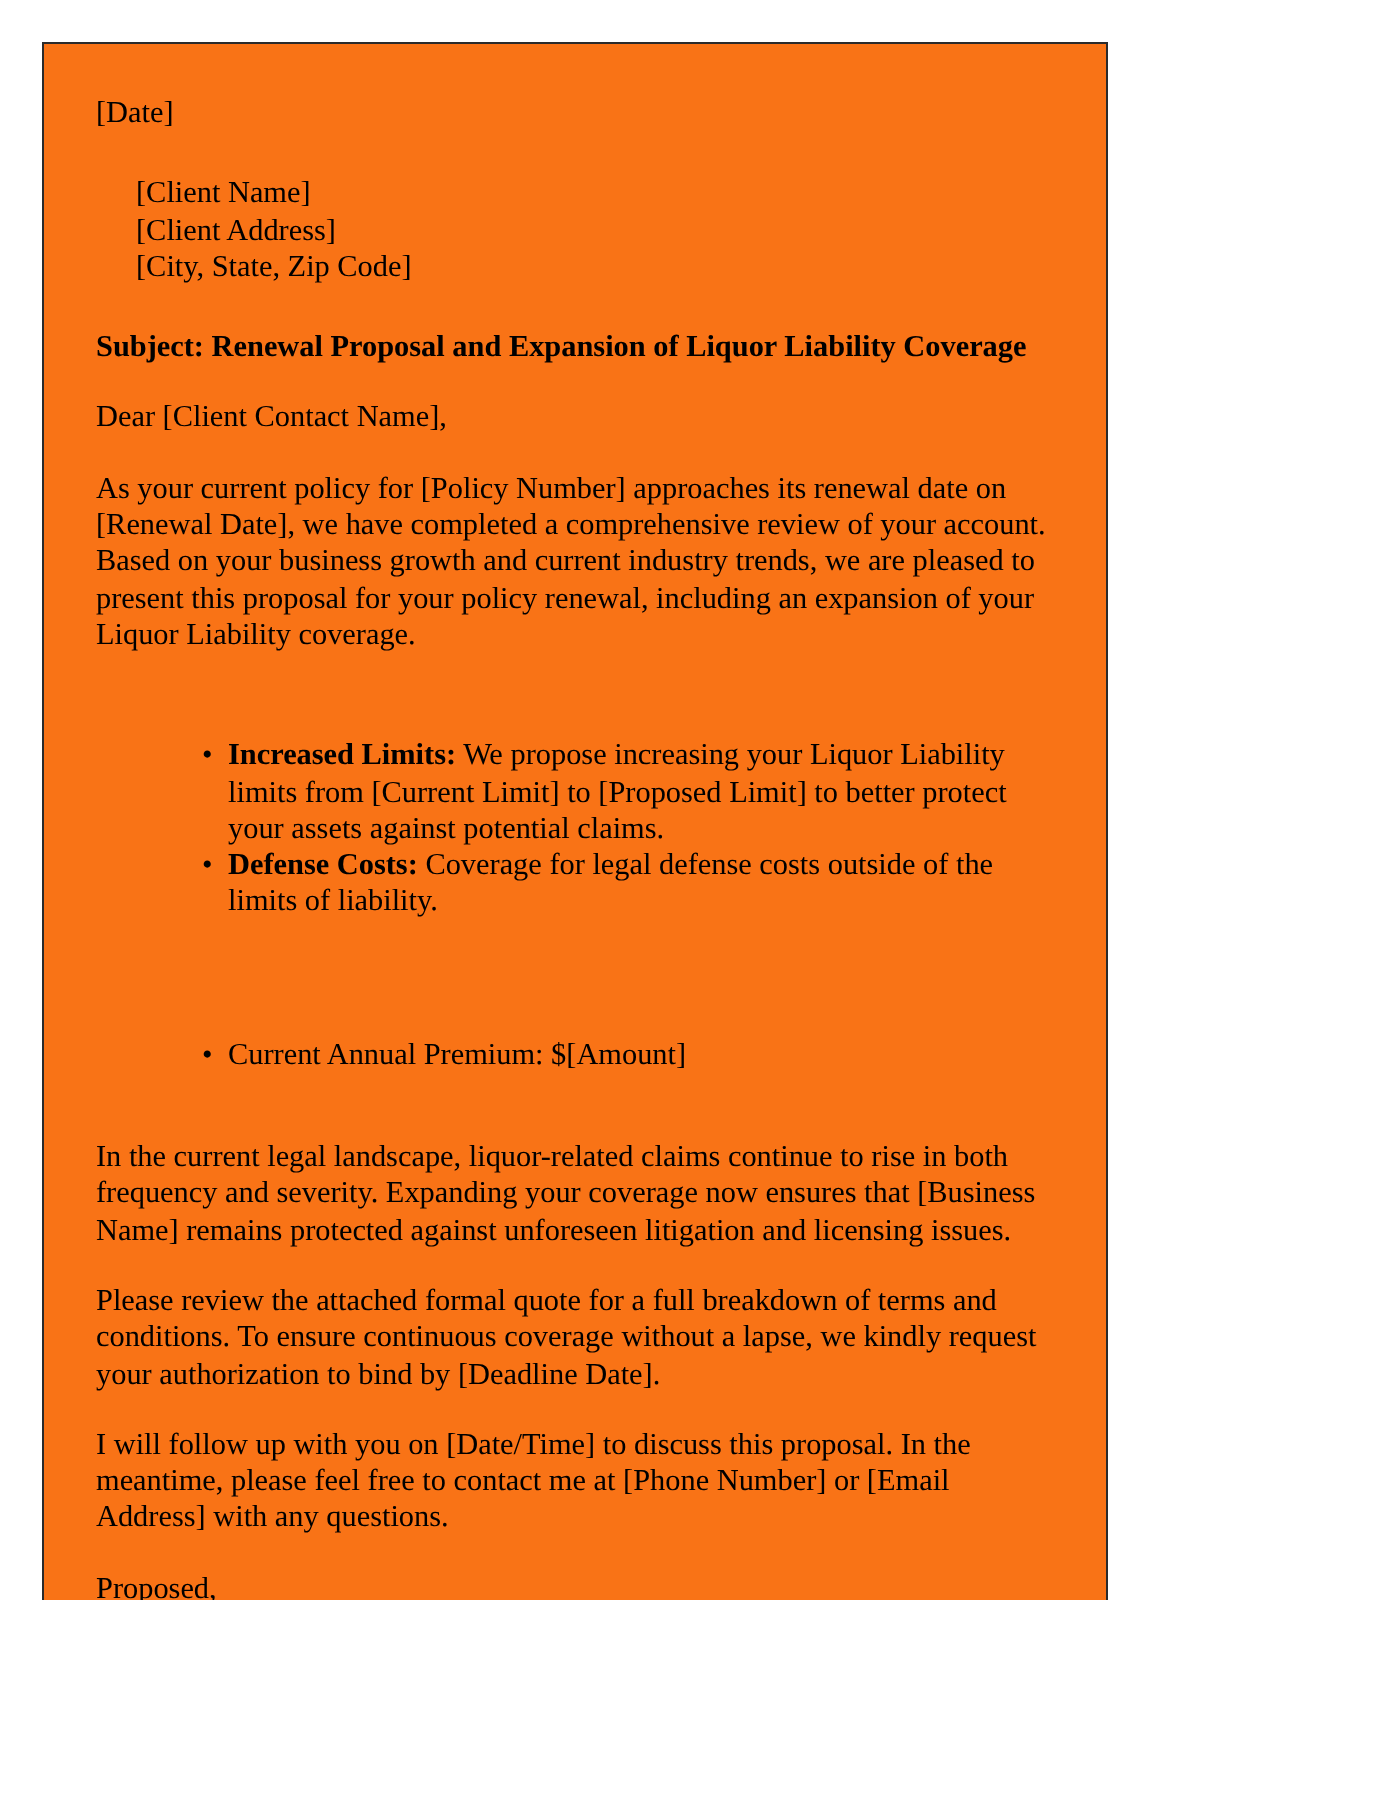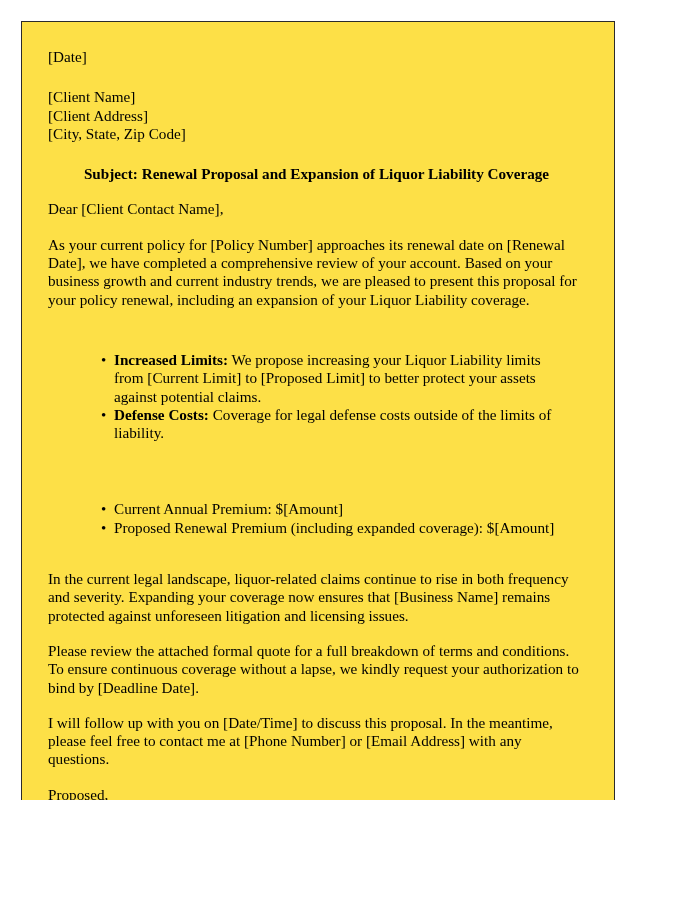--- a/index.html
+++ b/index.html
@@ -11,50 +11,49 @@
   }
   body {
     font-family: "Liberation Serif", "DejaVu Serif", serif;
     color: #000000;
     -webkit-font-smoothing: antialiased;
   }
   #page {
     position: absolute;
     left: 21px;
     top: 21px;
-    width: 594px;
+    width: 533px;
     height: 779px;
     border-left: 1.5px solid #2b2b2b;
     border-right: 1.5px solid #2b2b2b;
     border-top: 1.5px solid #2b2b2b;
     border-bottom: none;
     box-sizing: border-box;
-    background: #fde047;
+    background: #f97316;
     overflow: hidden;
   }
   .content {
     padding: 26px 29px 0 26px;
     font-size: 15.2px;
     line-height: 18.3px;
   }
   .line {
     white-space: pre-wrap;
   }
   .para {
     margin: 0;
     text-align: left;
   }
   .gap-sm { height: 13px; }
   .gap-md { height: 17px; }
   .gap-lg { height: 22px; }
-  .addr-block .line { display: block; }
+  .addr-block .line { display: block; margin-left: 20px; }
   .heading {
     font-weight: bold;
     margin: 0;
-    text-align: center;
   }
   ul.bullets {
     margin: 16px;
     padding: 0 0 0 38px;
     list-style: none;
   }
   ul.bullets > li {
     position: relative;
     margin: 0 0 0 0;
     padding: 0 0 0 12px;
@@ -110,21 +109,20 @@
       <li><span class="lead">Defense Costs:</span><span> Coverage for legal defense costs outside of the limits of liability.</span></li>
     </ul>
 
     <div class="gap-sm"></div>
 
 
     <div class="gap-sm"></div>
 
     <ul class="bullets">
       <li>Current Annual Premium: $[Amount]</li>
-      <li>Proposed Renewal Premium (including expanded coverage): $[Amount]</li>
     </ul>
 
     <div class="gap-md"></div>
 
     <div class="para">In the current legal landscape, liquor-related claims continue to rise in both frequency and severity. Expanding your coverage now ensures that [Business Name] remains protected against unforeseen litigation and licensing issues.</div>
 
     <div class="gap-md"></div>
 
     <div class="para">Please review the attached formal quote for a full breakdown of terms and conditions. To ensure continuous coverage without a lapse, we kindly request your authorization to bind by [Deadline Date].</div>
 

